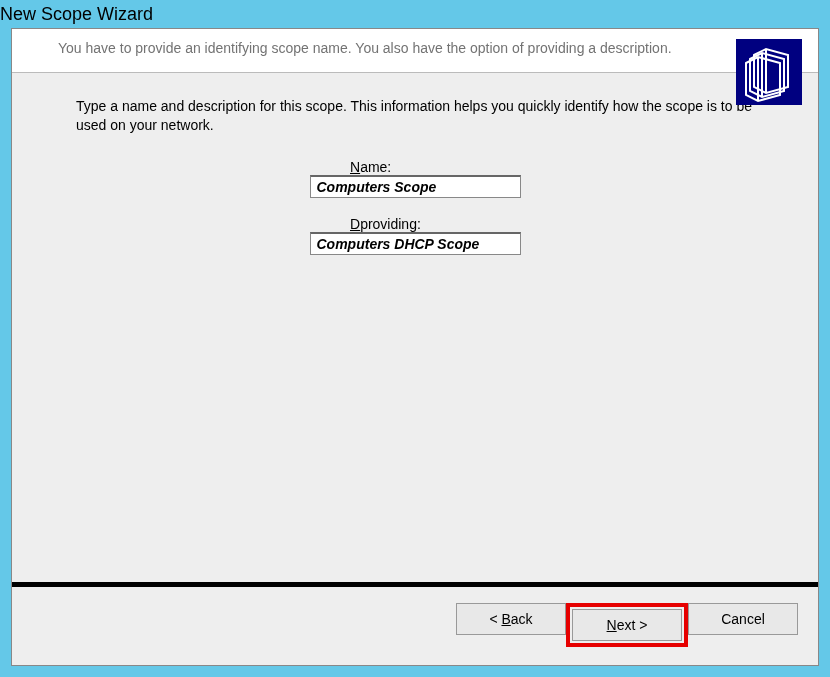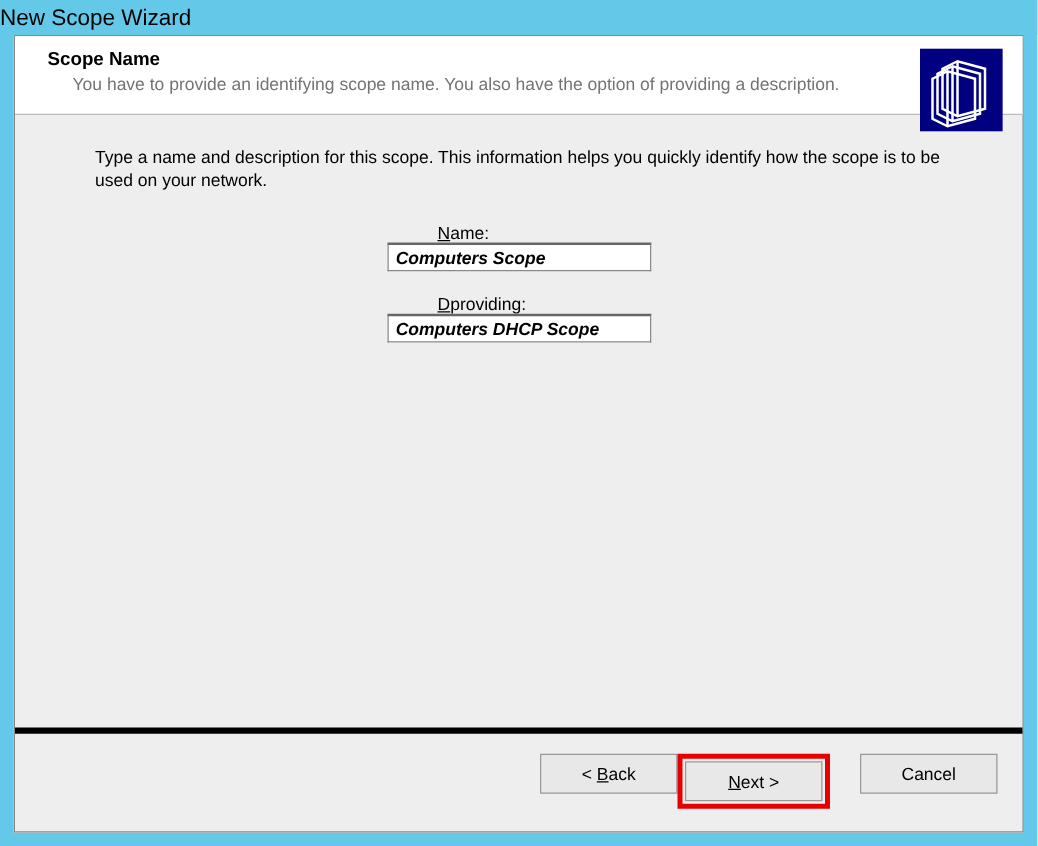--- a/index.html
+++ b/index.html
@@ -109,40 +109,39 @@
       height: 32px;
       min-width: 110px;
       background: #e8e8e8;
       border: 1px solid #999;
       font-family: inherit;
       font-size: 14px;
       cursor: pointer;
       padding: 0 8px;
     }
     .btn-group { display: flex; }
-    .btn-cancel { margin-left: 24px; }
+    .btn-cancel { }
     .ul { text-decoration: underline; }
     .highlight-box {
       border: 4px solid #e60000;
       padding: 2px;
       display: inline-block;
     }
     .highlight-box .btn { margin: 0; }
   </style>
 </head>
 <body>
 
 <div class="window">
   <div class="titlebar">
     <span>New Scope Wizard</span>
   </div>
   <div class="wizard-body">
     <div class="header">
       <div class="header-text">
-        <div class="header-title">Scope Name</div>
         <div class="header-subtitle">You have to provide an identifying scope name. You also have the option of providing a description.</div>
       </div>
       <div class="header-icon">
         <svg viewBox="0 0 66 66">
           <rect x="0" y="0" width="66" height="66" fill="#000080"></rect>
           <g stroke="#fff" stroke-width="2" fill="none">
             <path d="M18 16 L30 10 L52 16 L52 48 L30 54 L18 48 Z"></path>
             <path d="M30 10 L30 54"></path>
             <path d="M14 20 L26 14 L48 20 L48 52 L26 58 L14 52 Z"></path>
             <path d="M26 14 L26 58"></path>

